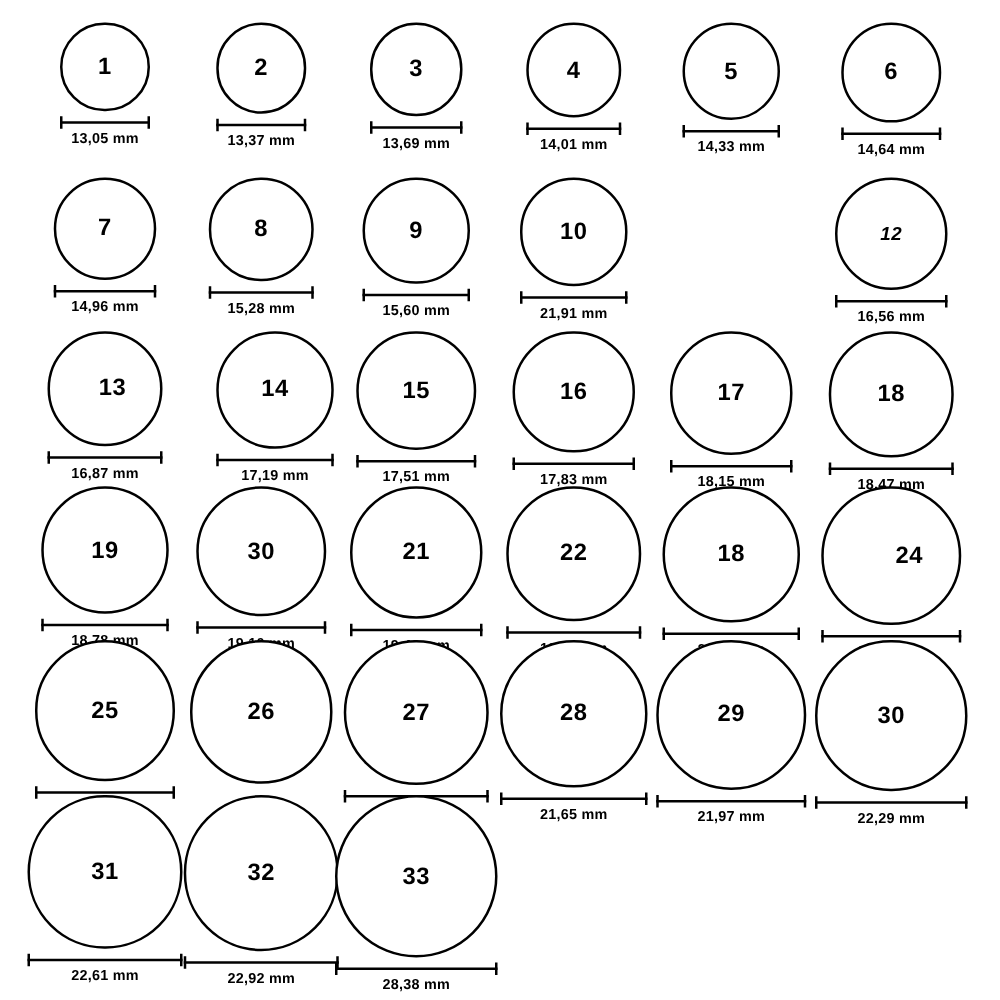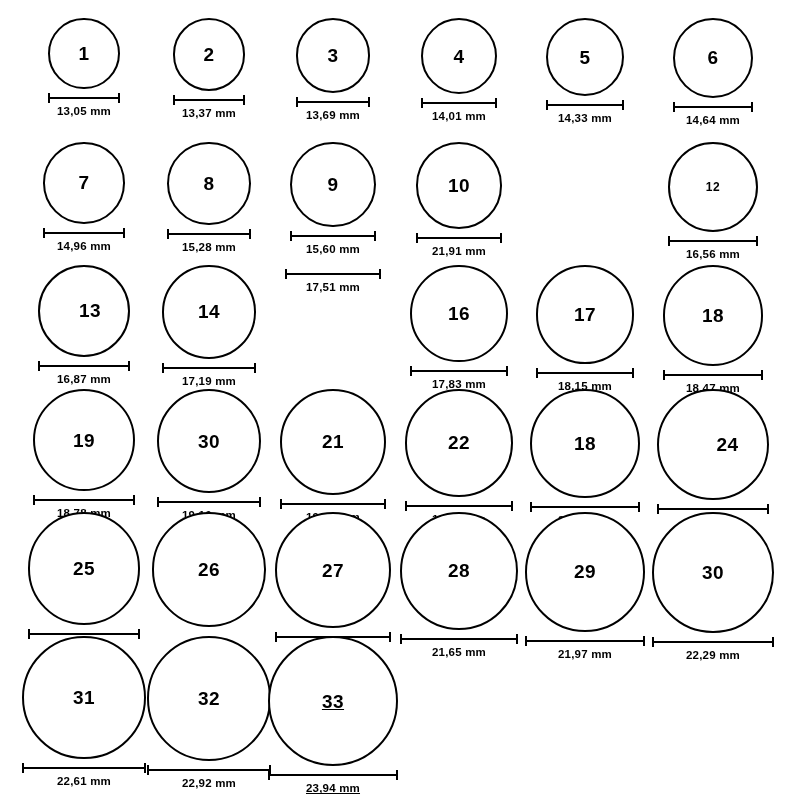--- a/index.html
+++ b/index.html
@@ -181,52 +181,55 @@
       </div>
       <div class="ruler" style="width: 86.764px;">
         <div class="bar"></div>
         <div class="cap left"></div>
         <div class="cap right"></div>
       </div>
       <div class="ring-label">21,91 mm</div>
     </div>
     <div class="ring-cell" style="left: 651px; top: 142px; width: 124px;">
       <div class="ring-circle" style="width: 90.252px; height: 90.252px;">
-        <span class="ring-number" style="font-size: 12px;">12</span>
+        <span class="ring-number" style="font-size: 15px; font-style: italic;">12</span>
       </div>
       <div class="ruler" style="width: 90.252px;">
         <div class="bar"></div>
         <div class="cap left"></div>
         <div class="cap right"></div>
       </div>
       <div class="ring-label">16,56 mm</div>
     </div>
     <div class="ring-cell" style="left: 22px; top: 265px; width: 124px;">
       <div class="ring-circle" style="width: 91.9415px; height: 91.9415px;">
         <span class="ring-number" style="font-size: 19px; margin-left: 12px;">13</span>
       </div>
       <div class="ruler" style="width: 91.9415px;">
         <div class="bar"></div>
         <div class="cap left"></div>
         <div class="cap right"></div>
       </div>
       <div class="ring-label">16,87 mm</div>
     </div>
-    <div class="ring-cell" style="left: 147px; top: 265px; width: 124px;">
+    <div class="ring-cell" style="left: 158px; top: 265px; width: 124px;">
       <div class="ring-circle" style="width: 93.6855px; height: 93.6855px;">
         <span class="ring-number" style="font-size: 19px;">14</span>
       </div>
       <div class="ruler" style="width: 93.6855px;">
         <div class="bar"></div>
         <div class="cap left"></div>
         <div class="cap right"></div>
       </div>
       <div class="ring-label">17,19 mm</div>
     </div>
     <div class="ring-cell" style="left: 271px; top: 265px; width: 124px;">
+      <div class="ring-circle" style="width: 95.4295px; height: 95.4295px;">
+        <span class="ring-number" style="font-size: 19px;">15</span>
+      </div>
       <div class="ruler" style="width: 95.4295px;">
         <div class="bar"></div>
         <div class="cap left"></div>
         <div class="cap right"></div>
       </div>
       <div class="ring-label">17,51 mm</div>
     </div>
     <div class="ring-cell" style="left: 397px; top: 265px; width: 124px;">
       <div class="ring-circle" style="width: 97.1735px; height: 97.1735px;">
         <span class="ring-number" style="font-size: 19px;">16</span>
@@ -407,24 +410,24 @@
       <div class="ring-circle" style="width: 124.914px; height: 124.914px;">
         <span class="ring-number" style="font-size: 19px;">32</span>
       </div>
       <div class="ruler" style="width: 124.914px;">
         <div class="bar"></div>
         <div class="cap left"></div>
         <div class="cap right"></div>
       </div>
       <div class="ring-label">22,92 mm</div>
     </div>
-    <div class="ring-cell" style="left: 271px; top: 636px; width: 124px; text-decoration: underline;">
+    <div class="ring-cell" style="left: 271px; top: 636px; width: 124px;">
       <div class="ring-circle" style="width: 130.473px; height: 130.473px;">
         <span class="ring-number" style="font-size: 19px;">33</span>
       </div>
       <div class="ruler" style="width: 130.473px;">
         <div class="bar"></div>
         <div class="cap left"></div>
         <div class="cap right"></div>
       </div>
-      <div class="ring-label">23,94 mm</div>
+      <div class="ring-label">28,38 mm</div>
     </div>
   </div>
 
 </body></html>

